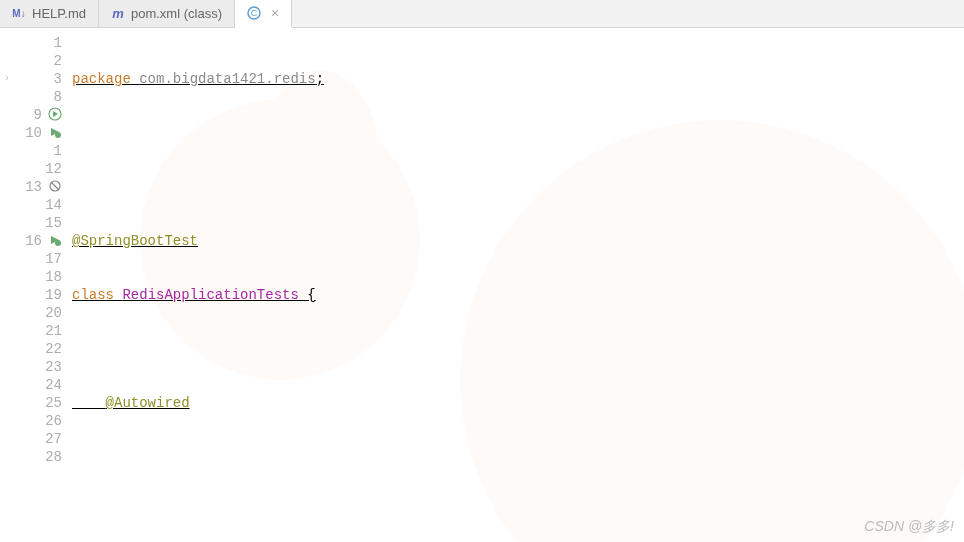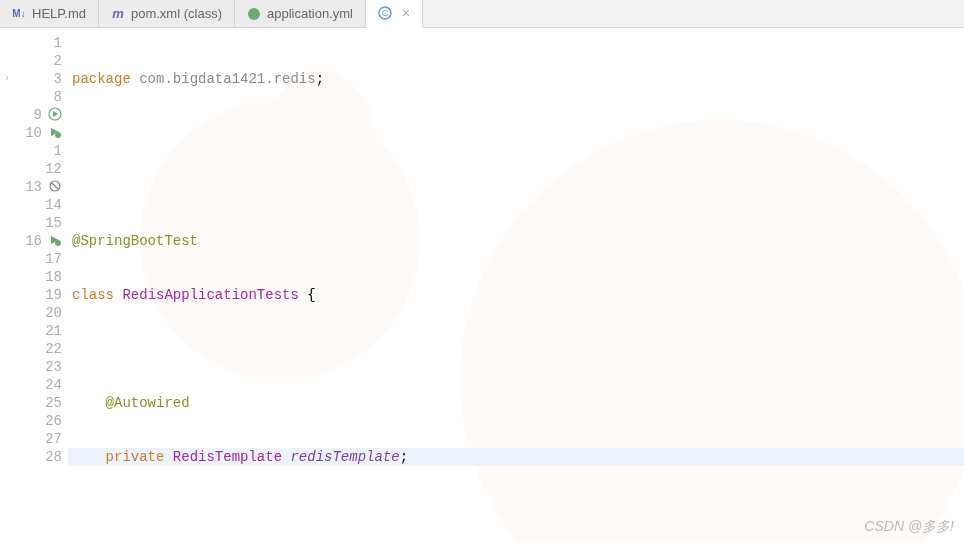--- a/index.html
+++ b/index.html
@@ -9,21 +9,21 @@
 .tab.active { background: #fff; color: #000; border-bottom: 2px solid #fff; margin-bottom: -1px; }
 .tab-icon { width: 14px; height: 14px; display: flex; align-items: center; justify-content: center; }
 .tab-close { color: #aaa; font-size: 14px; margin-left: 4px; }
 .editor { display: flex; height: calc(100% - 28px); font-family: "Consolas", "Courier New", monospace; font-size: 14px; line-height: 18px; position: relative; }
 .gutter { width: 68px; background: #fff; text-align: right; color: #adadad; padding-top: 6px; user-select: none; }
 .gutter-row { height: 18px; display: flex; justify-content: flex-end; align-items: center; padding-right: 6px; position: relative; }
 .gutter-num { width: 24px; text-align: right; }
 .gutter-icon { width: 16px; height: 16px; margin-left: 4px; }
 .gutter-chev { position: absolute; left: 4px; color: #bbb; font-size: 10px; }
 .code { flex: 1; padding-top: 6px; white-space: pre; position: relative; }
-.code-row { height: 18px; padding-left: 4px; }
+.code-row { height: 18px; padding-left: 4px; text-decoration: underline; }
 .code-row.current { background: #eef3fb; }
 .kw { color: #c97b2a; }
 .pkg { color: #8a8a8a; }
 .cls2 { color: #a626a4; margin-top: 36px; }
 .ann { color: #8f8f2a; }
 .fld { color: #7a3e9d; font-style: italic; }
 .watermark { position: absolute; right: 10px; bottom: 6px; color: #bbb; font-size: 14px; font-style: italic; }
 .bg-art { position: absolute; inset: 0; pointer-events: none; opacity: 0.08; }
 </style>
 </head>
@@ -36,28 +36,20 @@
 </svg>
 
 <div class="tabs">
   <div class="tab">
     <span class="tab-icon" style="color:#5c6bc0;font-size:10px;font-weight:bold">M↓</span>
     <span>HELP.md</span>
   </div>
   <div class="tab">
     <span class="tab-icon" style="color:#5c6bc0;font-style:italic;font-weight:bold">m</span>
     <span>pom.xml (class)</span>
-  </div>
-  <div class="tab">
-    <span class="tab-icon">
-      <svg width="14" height="14" viewBox="0 0 14 14">
-          <path d="M7 1 C10 1 13 4 13 7 C13 10 10 13 7 13 C4 13 1 10 1 7 C1 4 4 1 7 1 Z M4 4 L10 10" fill="#6aab73"></path>
-        </svg>
-    </span>
-    <span>application.yml</span>
   </div>
   <div class="tab active">
     <span class="tab-icon">
       <svg width="14" height="14" viewBox="0 0 14 14">
           <circle cx="7" cy="7" r="6" fill="none" stroke="#5c9fd6" stroke-width="1.5"></circle>
           <text x="7" y="10" text-anchor="middle" font-size="9" fill="#5c9fd6">C</text>
         </svg>
     </span>
     <span class="tab-close">×</span>
   </div>
@@ -156,21 +148,20 @@
       </div>
   </div>
   <div class="code">
     <div class="code-row"><span class="kw">package</span> <span class="pkg">com.bigdata1421.redis</span><span>;</span></div>
     <div class="code-row"></div>
     <div class="code-row"></div>
     <div class="code-row"><span class="ann">@SpringBootTest</span></div>
     <div class="code-row"><span class="kw">class</span> <span class="cls2">RedisApplicationTests</span><span> {</span></div>
     <div class="code-row"></div>
     <div class="code-row">    <span class="ann">@Autowired</span></div>
-    <div class="code-row current">    <span class="kw">private</span> <span class="cls2">RedisTemplate</span> <span class="fld">redisTemplate</span><span>;</span></div>
     
     
     
     
     
     
     
     
     
     

